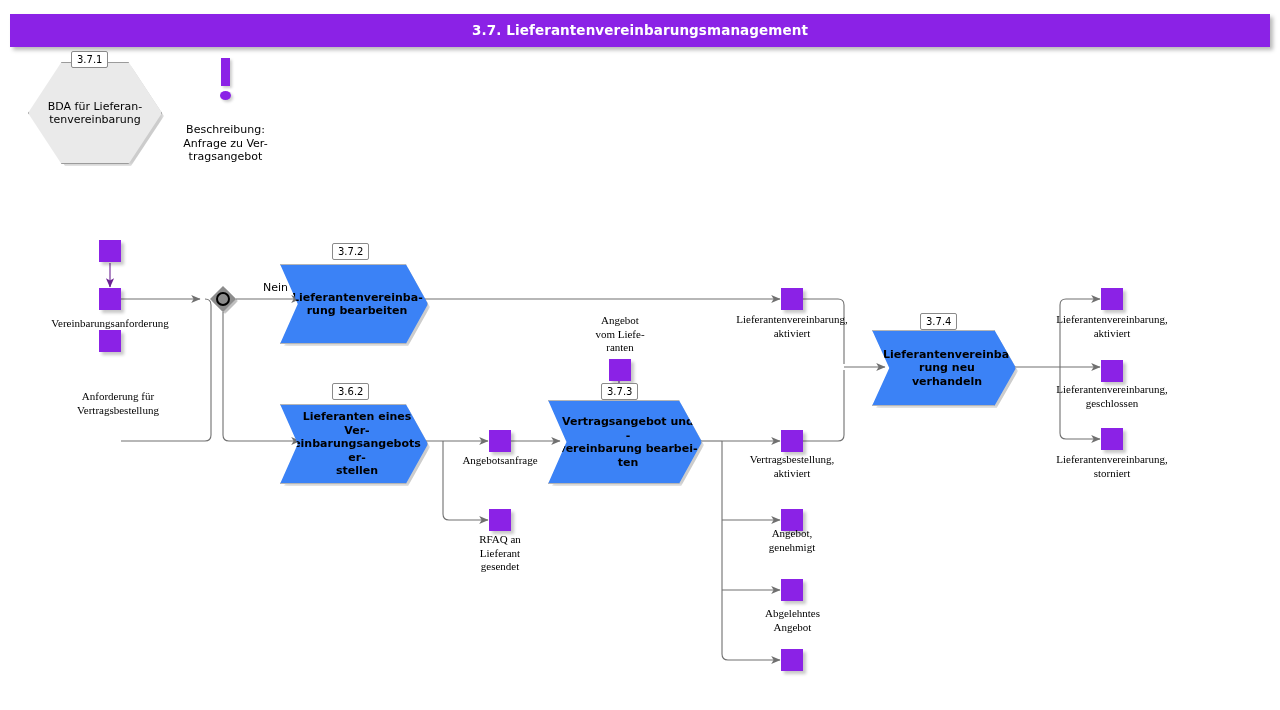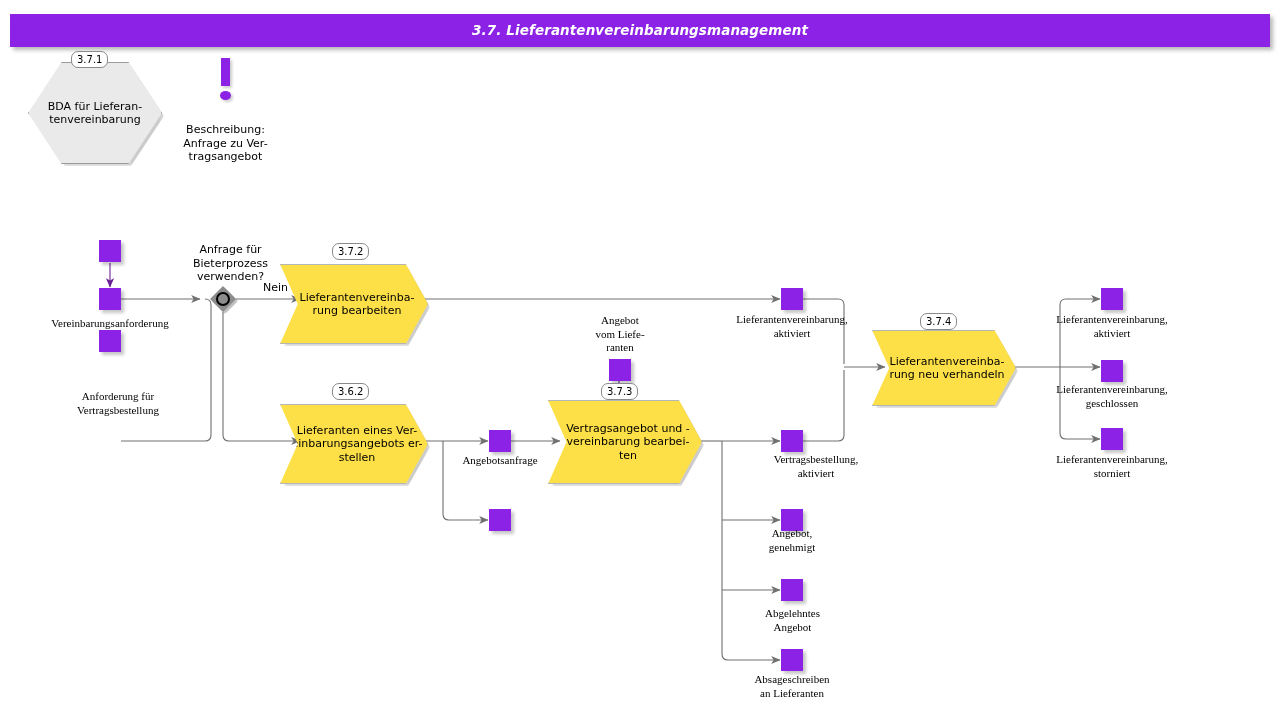--- a/index.html
+++ b/index.html
@@ -31,21 +31,20 @@
   .titlebar .title-text {
     position: absolute;
     left: 0; right: 0; top: 0;
     line-height: 33px;
     text-align: center;
     color: #ffffff;
     font-size: 13.5px;
     font-weight: bold;
     letter-spacing: 0.1px;
     font-family: "DejaVu Sans", sans-serif;
-    font-style: italic;
   }
 
   
   #wires {
     position: absolute;
     left: 0; top: 0;
     width: 1280px;
     height: 710px;
     pointer-events: none;
   }
@@ -100,27 +99,28 @@
     line-height: 13.5px;
     text-align: center;
     color: #000000;
     white-space: pre-line;
     width: 110px;
   }
 
   
   .chevron {
     position: absolute;
-    background: #fde047;
+    background: #3b82f6;
     border: 1px solid #b5b5b5;
     -webkit-clip-path: polygon(0% 0%, 85% 0%, 100% 50%, 85% 100%, 0% 100%, 12% 50%);
     clip-path: polygon(0% 0%, 85% 0%, 100% 50%, 85% 100%, 0% 100%, 12% 50%);
     display: flex;
     align-items: center;
     justify-content: center;
+    font-weight: bold;
   }
   .chevron-shadow {
     position: absolute;
     background: rgba(0,0,0,0.20);
     -webkit-clip-path: polygon(0% 0%, 85% 0%, 100% 50%, 85% 100%, 0% 100%, 12% 50%);
     clip-path: polygon(0% 0%, 85% 0%, 100% 50%, 85% 100%, 0% 100%, 12% 50%);
     filter: blur(2px);
   }
   .chevron-text {
     font-size: 11px;
@@ -130,21 +130,21 @@
     white-space: pre-line;
     padding-left: 6px;
     box-sizing: border-box;
   }
 
   
   .tag {
     position: absolute;
     background: #ffffff;
     border: 1px solid #8a8a8a;
-    border-radius: 7px;
+    border-radius: 2px;
     font-size: 10px;
     line-height: 13px;
     padding: 1px 5px;
     color: #000000;
     text-align: center;
     font-family: "DejaVu Sans", sans-serif;
     z-index: 6;
   }
 
   
@@ -293,23 +293,20 @@
 
   <div class="event-box" style="left:99px; top:240px;"></div>
 
   <div class="event-box" style="left:99px; top:288px;"></div>
   <div class="node-label" style="left:15px; top:317px; width:190px;">Vereinbarungsanforderung</div>
 
   <div class="event-box" style="left:99px; top:330px;"></div>
   <div class="node-label" style="left:38px; top:390px; width:160px;">Anforderung für
 Vertragsbestellung</div>
 
-  <div class="free-text" style="left:168px; top:243px; width:125px;">Anfrage für
-Bieterprozess
-verwenden?</div>
   <div class="gateway" style="left:210px; top:286px;">
     <div class="diamond-shadow"></div>
     <div class="diamond"></div>
     <div class="ring"></div>
   </div>
   <div class="edge-label" style="left:263px; top:281px;">Nein</div>
 
   <div class="node" style="left:280px; top:264px;">
     <div class="chevron-shadow" style="left:4px; top:4px; width:146px; height:78px;"></div>
     <div class="chevron" style="width:146px; height:78px;">
@@ -326,20 +323,23 @@
 einbarungsangebots er-
 stellen</div>
     </div>
   </div>
   <div class="tag" style="left:332px; top:383px;">3.6.2</div>
 
   <div class="event-box" style="left:489px; top:430px;"></div>
   <div class="node-label" style="left:440px; top:454px; width:120px;">Angebotsanfrage</div>
 
   <div class="event-box" style="left:489px; top:509px;"></div>
+  <div class="node-label" style="left:455px; top:533px; width:90px;">RFAQ an
+Lieferant
+gesendet</div>
 
   <div class="node-label" style="left:575px; top:314px; width:90px;">Angebot
 vom Liefe-
 ranten</div>
   <div class="event-box" style="left:609px; top:359px;"></div>
 
   <div class="node" style="left:548px; top:400px;">
     <div class="chevron-shadow" style="left:4px; top:4px; width:152px; height:82px;"></div>
     <div class="chevron" style="width:152px; height:82px;">
       <div class="chevron-text" style="width:146px;">Vertragsangebot und -
@@ -347,34 +347,32 @@
 ten</div>
     </div>
   </div>
   <div class="tag" style="left:601px; top:383px;">3.7.3</div>
 
   <div class="event-box" style="left:781px; top:288px;"></div>
   <div class="node-label" style="left:712px; top:313px; width:160px;">Lieferantenvereinbarung,
 aktiviert</div>
 
   <div class="event-box" style="left:781px; top:430px;"></div>
-  <div class="node-label" style="left:723px; top:453px; width:138px;padding-left:24px;">Vertragsbestellung,
+  <div class="node-label" style="left:723px; top:453px; width:138px;">Vertragsbestellung,
 aktiviert</div>
 
   <div class="event-box" style="left:781px; top:509px;"></div>
   <div class="node-label" style="left:742px; top:527px; width:100px;">Angebot,
 genehmigt</div>
 
   <div class="event-box" style="left:781px; top:579px;"></div>
   <div class="node-label" style="left:735px; top:607px; width:115px;">Abgelehntes
 Angebot</div>
 
   <div class="event-box" style="left:781px; top:649px;"></div>
-  <div class="node-label" style="left:722px; top:673px; width:140px;">Absageschreiben
-an Lieferanten</div>
 
   <div class="node" style="left:872px; top:330px;">
     <div class="chevron-shadow" style="left:4px; top:4px; width:142px; height:74px;"></div>
     <div class="chevron" style="width:142px; height:74px;">
       <div class="chevron-text" style="width:134px;">Lieferantenvereinba-
 rung neu verhandeln</div>
     </div>
   </div>
   <div class="tag" style="left:920px; top:313px;">3.7.4</div>
 

